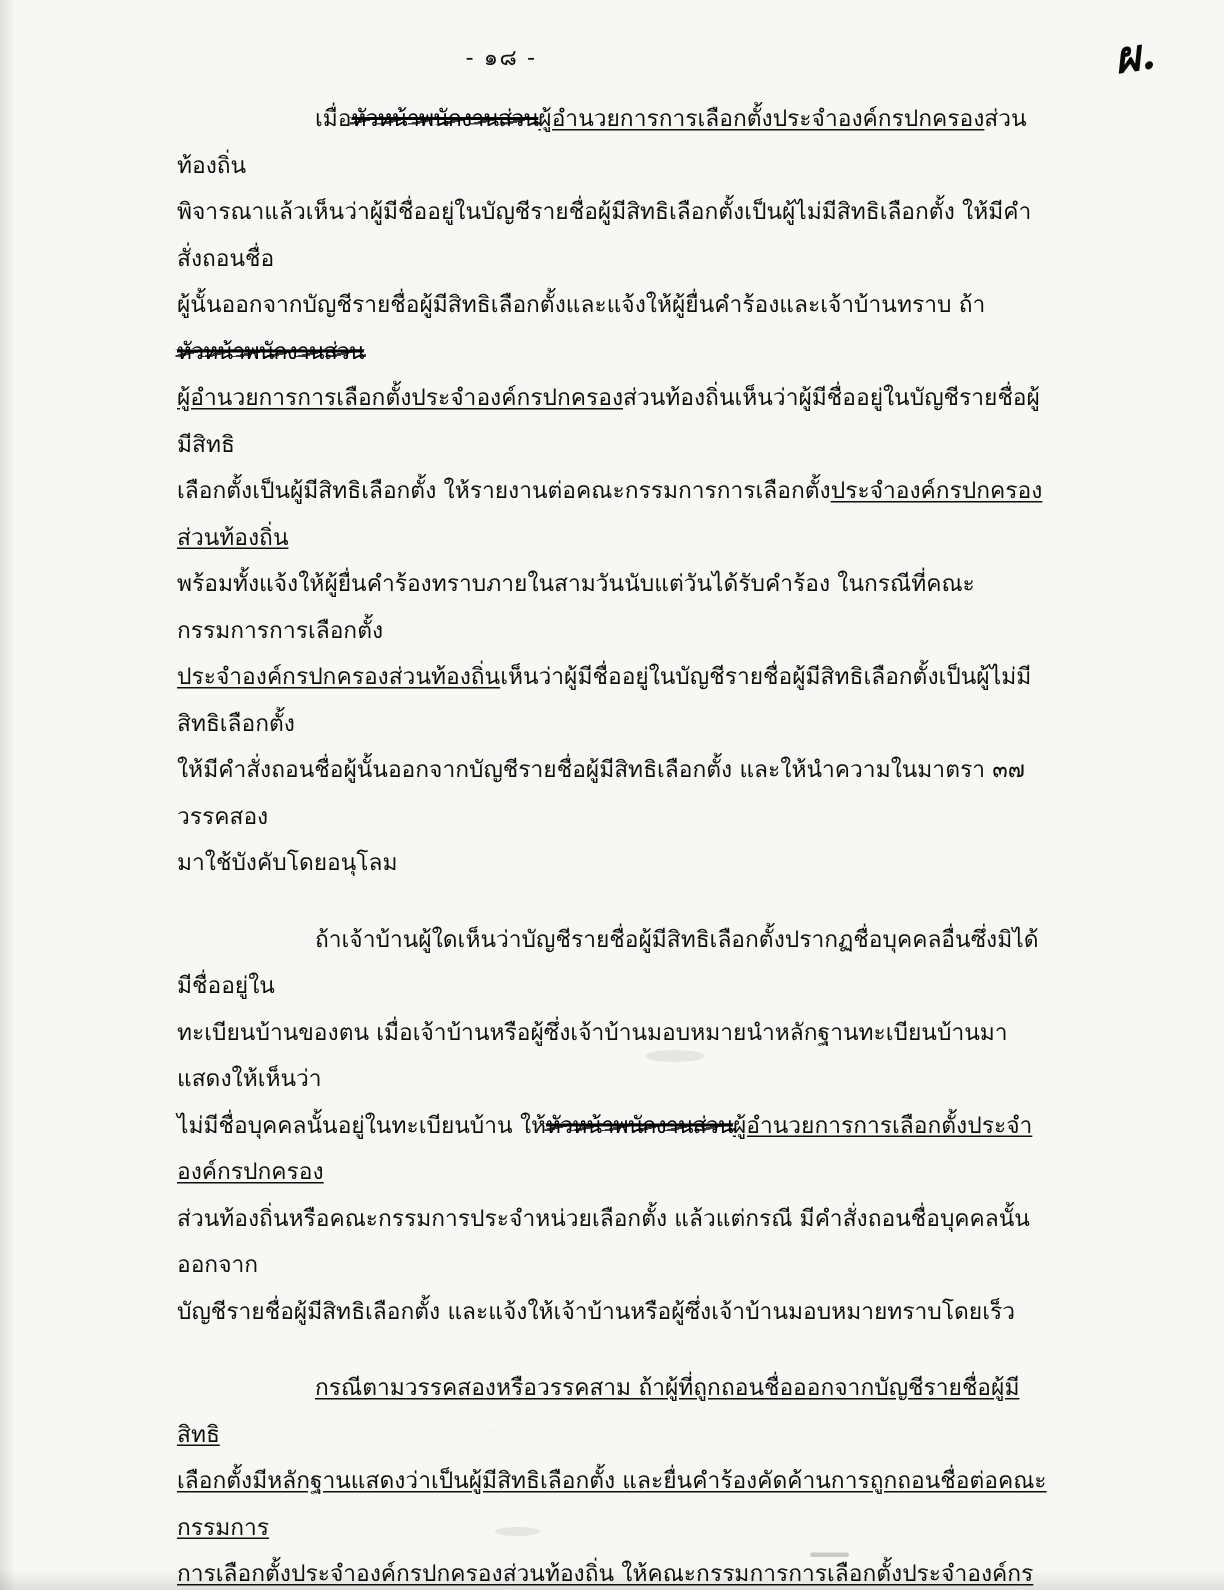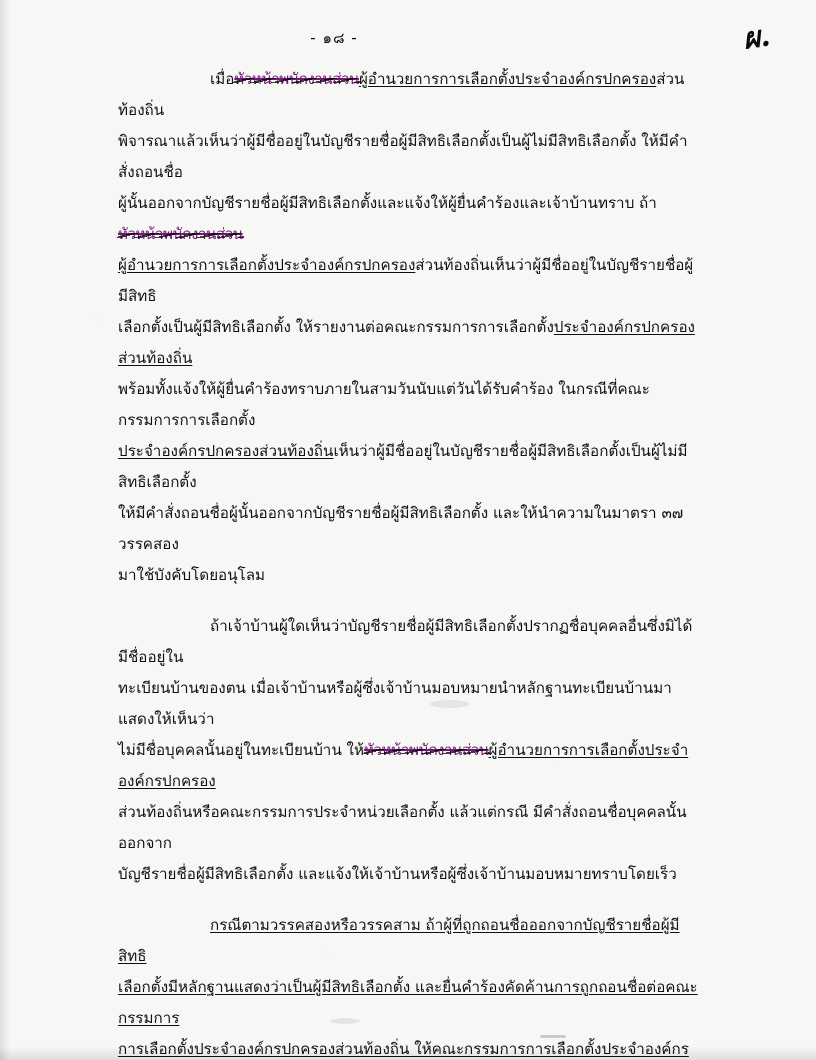--- a/index.html
+++ b/index.html
@@ -69,21 +69,21 @@
 
   
   .u {
     text-decoration: underline;
     text-underline-offset: 2px;
     text-align: right;
   }
   
   .strike {
     position: relative;
-    color: #701a75;
+    color: #000000;
     text-decoration: line-through;
     text-decoration-thickness: 1.5px;
     text-decoration-style: solid;
     letter-spacing: -0.5px;
   }
   .strike::after {
     content: "";
     position: absolute;
     left: -1px;
     right: -1px;

